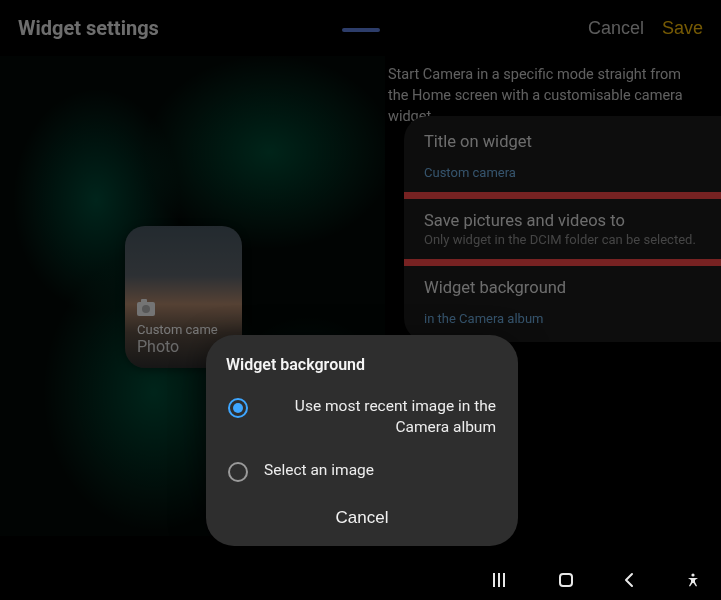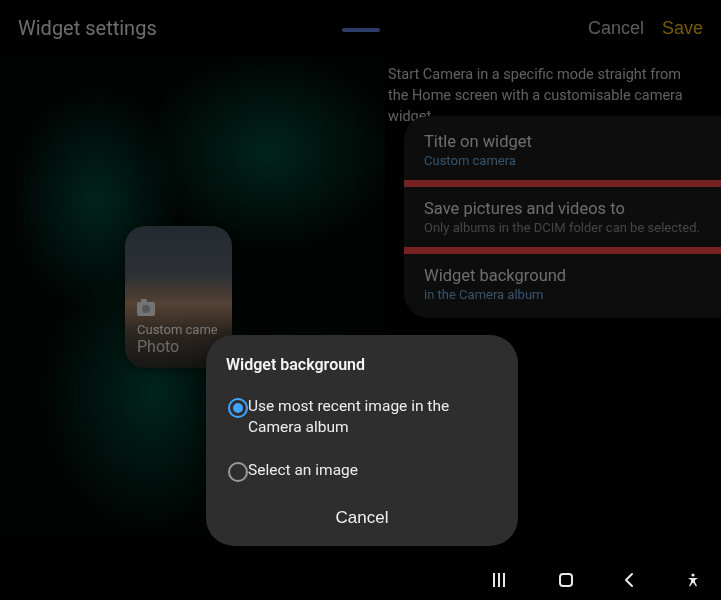--- a/index.html
+++ b/index.html
@@ -1,57 +1,57 @@
 <!DOCTYPE html>
 <html><head>
 <meta charset="utf-8">
 <style>
   * { box-sizing: border-box; margin: 0; padding: 0; }
   html, body { width: 721px; height: 600px; overflow: hidden; font-family: -apple-system, BlinkMacSystemFont, "Segoe UI", Roboto, sans-serif; background: #000; color: #e6e6e6; }
   .root { position: relative; width: 721px; height: 600px; background: #000; }
   
   .header { display: flex; align-items: center; height: 56px; padding: 0 18px; position: relative; }
-  .header-title { font-size: 20px; color: #dadada; font-weight: 400; text-align: right; }
+  .header-title { font-size: 20px; color: #dadada; font-weight: 700; text-align: right; }
   .header-notch { position: absolute; left: 50%; transform: translateX(-50%); top: 28px; width: 38px; height: 4px; background: #5a7bd4; border-radius: 2px; }
   .header-actions { margin-left: auto; display: flex; gap: 18px; }
   .header-btn { font-size: 18px; color: #b7b7b7; background: none; border: none; cursor: pointer; }
   .header-btn.save { color: #eab308; font-weight: 500; }
   
   .dim { position: absolute; inset: 0; background: rgba(0,0,0,0.5); pointer-events: none; }
   
   .body { position: absolute; top: 56px; left: 0; right: 0; bottom: 40px; }
   
   .wallpaper {
     position: absolute; left: 0; top: 0; width: 385px; height: 480px;
     background:
       radial-gradient(ellipse 120px 160px at 25% 30%, rgba(0,80,60,0.9), transparent 70%),
       radial-gradient(ellipse 180px 140px at 70% 20%, rgba(0,100,70,0.7), transparent 70%),
       radial-gradient(ellipse 160px 200px at 40% 70%, rgba(0,90,65,0.8), transparent 70%),
       radial-gradient(ellipse 140px 180px at 80% 80%, rgba(0,70,55,0.7), transparent 70%),
       #020806;
   }
   
-  .widget-card { position: absolute; left: 125px; top: 170px; width: 107px; height: 142px; border-radius: 20px; background: linear-gradient(#47555f 0%, #5a6168 35%, #ab8368 55%, #5b4d42 75%, #2e2d2d 100%); padding: 12px; display: flex; flex-direction: column; justify-content: flex-end; box-shadow: 0 2px 8px rgba(0,0,0,0.4); }
+  .widget-card { position: absolute; left: 125px; top: 170px; width: 117px; height: 142px; border-radius: 20px; background: linear-gradient(#47555f 0%, #5a6168 35%, #ab8368 55%, #5b4d42 75%, #2e2d2d 100%); padding: 12px; display: flex; flex-direction: column; justify-content: flex-end; box-shadow: 0 2px 8px rgba(0,0,0,0.4); }
   .widget-cam-icon { width: 18px; height: 14px; background: #e8e8e8; border-radius: 2px; position: relative; margin-bottom: 6px; }
   .widget-cam-icon::before { content:""; position:absolute; top:-3px; left:4px; width:6px; height:4px; background:#e8e8e8; border-radius:1px; }
   .widget-cam-icon::after { content:""; position:absolute; top:3px; left:5px; width:8px; height:8px; border-radius:50%; background: rgba(0,0,0,0.25); }
   .widget-card-title { font-size: 13px; color: #f0f0f0; white-space: nowrap; overflow: hidden; }
   .widget-card-sub { font-size: 16px; color: #d5d5d5; }
   
   .settings-desc { position: absolute; left: 388px; top: 8px; right: 18px; font-size: 14.5px; line-height: 1.45; color: #c0c0c0; }
   .settings-list { position: absolute; left: 404px; top: 60px; right: 0; background: #1a1a1a; border-top-left-radius: 24px; border-bottom-left-radius: 24px; padding: 4px 0; }
   .settings-item { padding: 12px 20px; border-bottom: 7px solid #ef4444; }
   .settings-item:last-child { border-bottom: none; }
   .settings-item .label { font-size: 16.5px; color: #d9d9d9; }
-  .settings-item .value { font-size: 13px; color: #6aa7d8; margin-top: 2px; }
+  .settings-item .value { font-size: 13px; color: #6aa7d8; margin-top: 14px; }
   .settings-item .hint { font-size: 13px; color: #8a8a8a; margin-top: 2px; }
   
   .dialog { position: absolute; left: 206px; top: 335px; width: 312px; background: #2e2e2e; border-radius: 28px; padding: 20px 20px 12px 20px; box-shadow: 0 8px 32px rgba(0,0,0,0.6); }
   .dialog-title { font-size: 16px; font-weight: 600; color: #f5f5f5; margin-bottom: 14px; }
-  .radio-row { display: flex; align-items: flex-start; gap: 0; padding: 8px 2px 14px 2px; cursor: pointer; }
+  .radio-row { display: flex; align-items: flex-start; gap: 16px; padding: 8px 2px 14px 2px; cursor: pointer; text-align: right; }
   .radio { width: 20px; height: 20px; border-radius: 50%; border: 2px solid #9a9a9a; flex-shrink: 0; position: relative; margin-top: 2px; }
   .radio.checked { border-color: #3ea6ff; }
   .radio.checked::after { content:""; position:absolute; inset:3px; border-radius:50%; background:#3ea6ff; }
   .radio-label { font-size: 15.5px; color: #ededed; line-height: 1.35; }
   .dialog-cancel { display:block; width:100%; text-align:center; padding: 12px 0 6px 0; font-size: 17px; font-weight: 500; color: #f2f2f2; background:none; border:none; cursor:pointer; }
   
   .navbar { position: absolute; left: 0; right: 0; bottom: 0; height: 40px; display: flex; justify-content: flex-end; align-items: center; gap: 50px; padding-right: 20px; background: #000; }
   .nav-icon { color: #e8e8e8; }
   .nav-recents { width: 16px; display:flex; gap:3px; }
   .nav-recents span { width:2px; height:14px; background:#e8e8e8; }
@@ -84,21 +84,21 @@
 
     <div class="settings-desc">Start Camera in a specific mode straight from the Home screen with a customisable camera widget.</div>
 
     <div class="settings-list">
       <div class="settings-item">
         <div class="label">Title on widget</div>
         <div class="value">Custom camera</div>
       </div>
       <div class="settings-item">
         <div class="label">Save pictures and videos to</div>
-        <div class="hint">Only albums in the DCIM folder can be selected.</div>
+        <div class="hint">Only widget in the DCIM folder can be selected.</div>
       </div>
       <div class="settings-item">
         <div class="label">Widget background</div>
         <div class="value">in the Camera album</div>
       </div>
     </div>
   </div>
 
   <div class="dim"></div>
 

